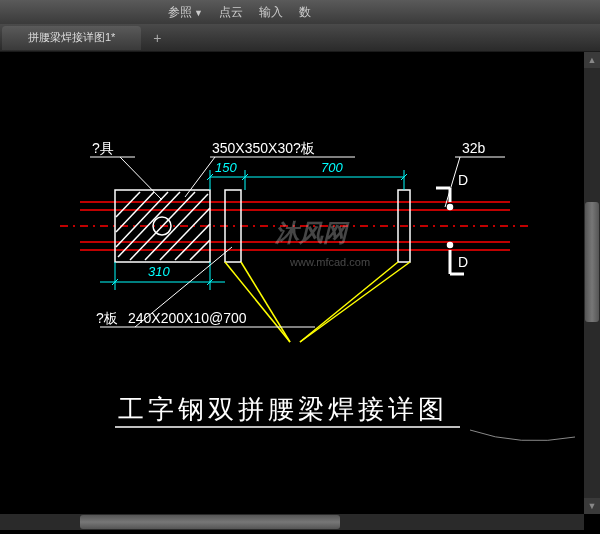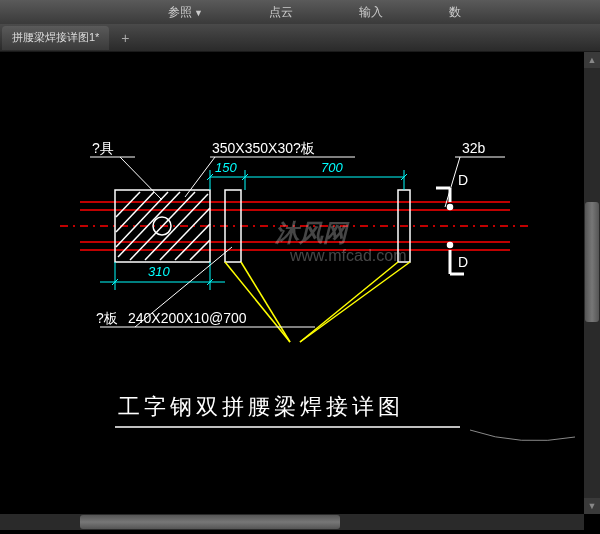--- a/index.html
+++ b/index.html
@@ -10,39 +10,38 @@
       font-family: Arial, "Microsoft YaHei", sans-serif;
       overflow: hidden;
       position: relative;
     }
     .menubar {
       height: 24px;
       background: linear-gradient(#5a5a5a, #3a3a3a);
       display: flex;
       align-items: center;
       padding-left: 160px;
-      gap: 50px;
       color: #ccc;
       font-size: 12px;
     }
     .menubar .menu-item { padding: 2px 8px; }
     .menubar .arrow { font-size: 9px; margin-left: 2px; }
     .tabbar {
       height: 28px;
       background: linear-gradient(#4a4a4a, #2a2a2a);
       display: flex;
       align-items: center;
       border-bottom: 1px solid #1a1a1a;
     }
     .tab {
       height: 24px;
       background: linear-gradient(#5a5a5a, #3a3a3a);
       color: #ddd;
       font-size: 11px;
-      padding: 4px 10px;
+      padding: 4px 26px;
       border-radius: 4px 4px 0 0;
       display: flex;
       align-items: center;
       margin-left: 2px;
     }
     .tab-add {
       width: 20px;
       height: 20px;
       color: #aaa;
       display: flex;
@@ -63,37 +62,38 @@
     .white { color: #fff; }
     .cyan { color: #00ffff; font-style: italic; }
     .red-line { stroke: #ff0000; stroke-width: 1.5; fill: none; }
     .yellow-line { stroke: #ffff00; stroke-width: 1.5; fill: none; }
     .white-line { stroke: #fff; stroke-width: 1.5; fill: none; }
     .gray-line { stroke: #888; stroke-width: 1; fill: none; }
     .dash { stroke-dasharray: 8 5 2 5; }
     .title-text {
       position: absolute;
       color: #fff;
-      font-size: 22px;
+      font-size: 26px;
       letter-spacing: 4px;
       font-weight: 300;
     }
     .watermark {
       position: absolute;
       color: rgba(200,200,200,0.35);
       font-size: 24px;
       font-style: italic;
       font-weight: bold;
       pointer-events: none;
     }
     .watermark-url {
       position: absolute;
       color: rgba(200,200,200,0.35);
-      font-size: 16px;
+      font-size: 11px;
       pointer-events: none;
+      margin-top: 9px;
     }
     .scrollbar-v {
       position: absolute;
       right: 0;
       top: 52px;
       width: 16px;
       bottom: 20px;
       background: #2a2a2a;
     }
     .scroll-thumb-v {

